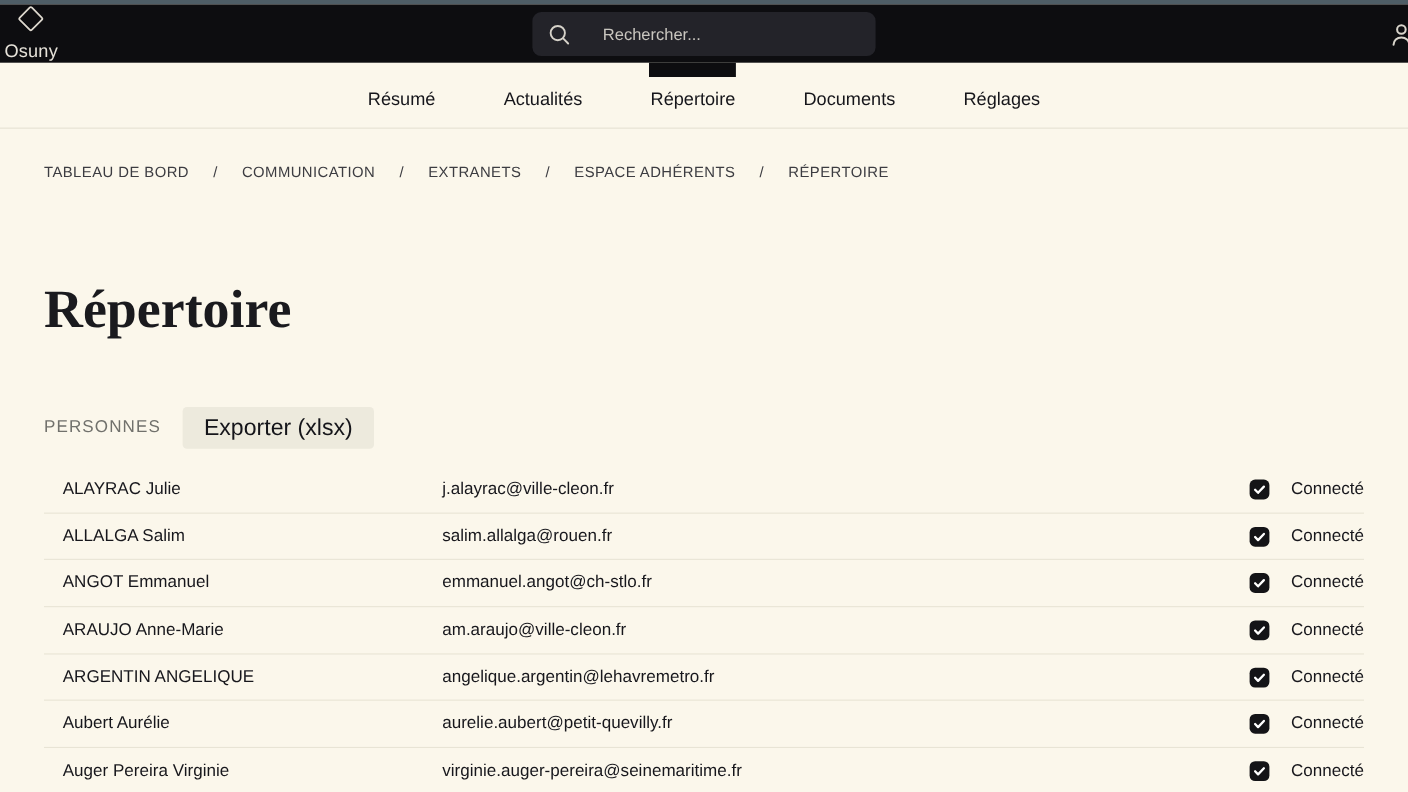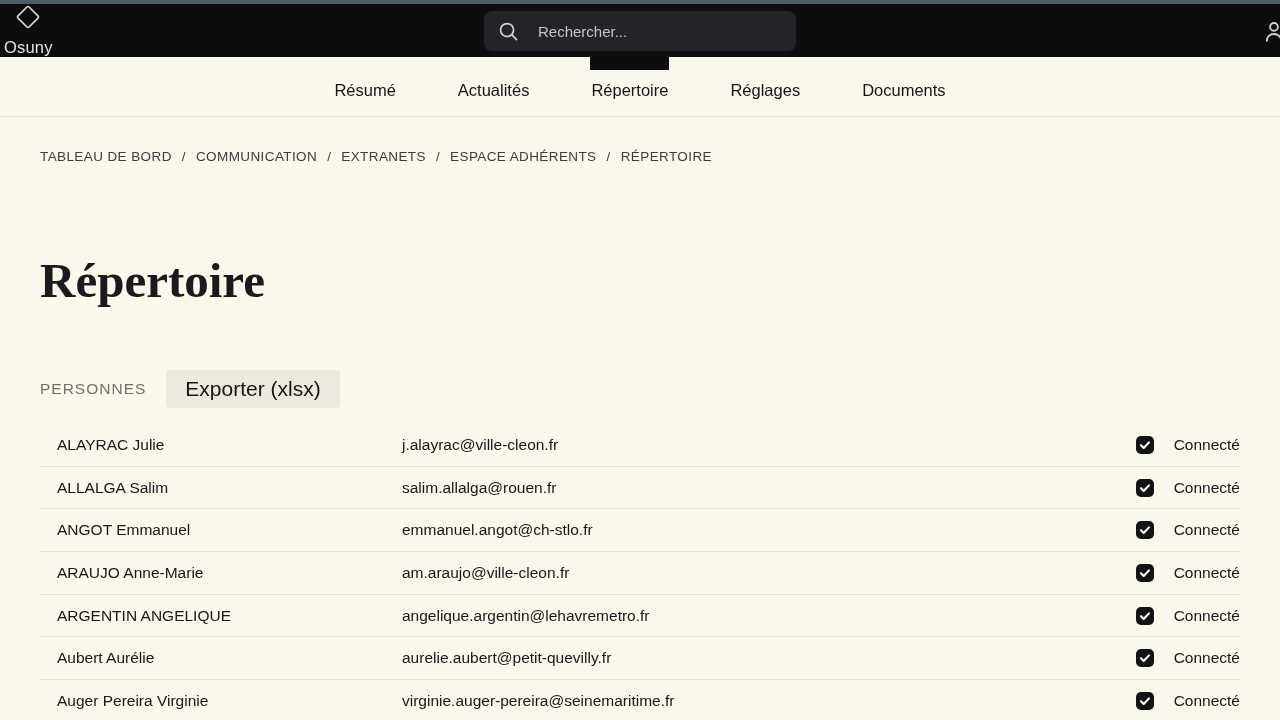--- a/index.html
+++ b/index.html
@@ -25,21 +25,21 @@
     display:flex; align-items:center; gap:9px;
     padding-left:4px;
     color:#e6e2d9;
     flex-direction:column;
   }
   .brand-name { font-size:16.5px; letter-spacing:.2px; font-weight:500; }
   .search-box {
     position:absolute; left:484px; top:7px;
     width:312px; height:40px;
     background:#232329; border-radius:8px;
-    display:flex; align-items:center; gap:19px;
+    display:flex; align-items:center; gap:29px;
     padding:0 14px;
   }
   .search-box input {
     flex:1; background:transparent; border:none; outline:none;
     font-family:"Liberation Sans", sans-serif;
     font-size:15px; color:#e6e2d9;
   }
   .search-box input::placeholder { color:#c9c6bf; opacity:1; }
   .account { position:absolute; right:-7px; top:14px; color:#d8d4cb; }
 
@@ -61,21 +61,21 @@
     position:absolute; top:0; left:-1px; right:-1px; height:13px;
     background:#0d0d10;
   }
   .tab.active .notch { display:block; }
 
   
   .breadcrumb {
     margin:32px 40px 0;
     font-size:13.5px; letter-spacing:.4px;
     color:#3c3c41;
-    display:flex; align-items:center; gap:10px;
+    display:flex; align-items:center; gap:22px;
     white-space:nowrap;
   }
   .crumb-sep { color:#3c3c41; }
 
   
   .page-title {
     margin:88px 40px 0;
     font-family:"Liberation Serif", serif;
     font-weight:600;
     font-size:49px; line-height:58px;
@@ -163,25 +163,25 @@
   <div class="tab">
 
     <span>Actualités</span>
   </div>
   <div class="tab active">
     <span class="notch"></span>
     <span>Répertoire</span>
   </div>
   <div class="tab">
 
+    <span>Documents</span>
+  </div>
+  <div class="tab">
+
     <span>Réglages</span>
-  </div>
-  <div class="tab">
-
-    <span>Documents</span>
   </div>
 </nav>
 
 <div class="breadcrumb">
   <span>TABLEAU DE BORD</span>
   <span class="crumb-sep">/</span>
   <span>COMMUNICATION</span>
   <span class="crumb-sep">/</span>
   <span>EXTRANETS</span>
   <span class="crumb-sep">/</span>

